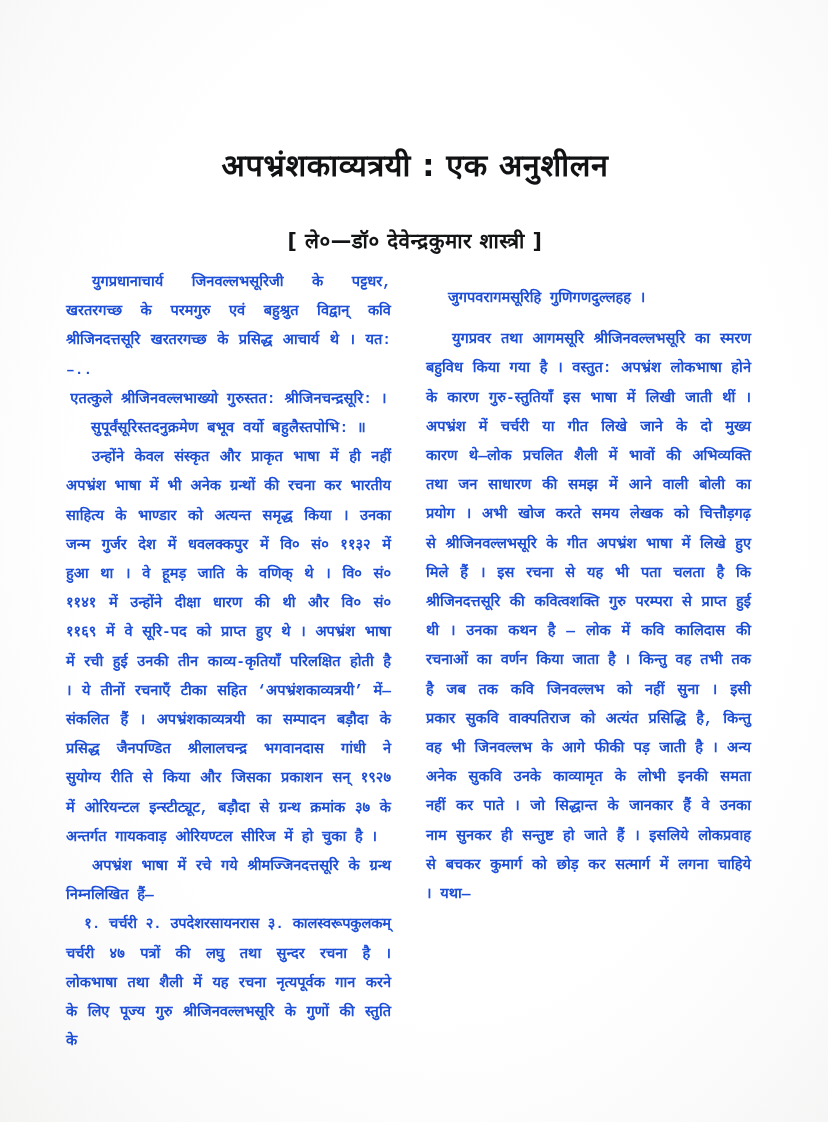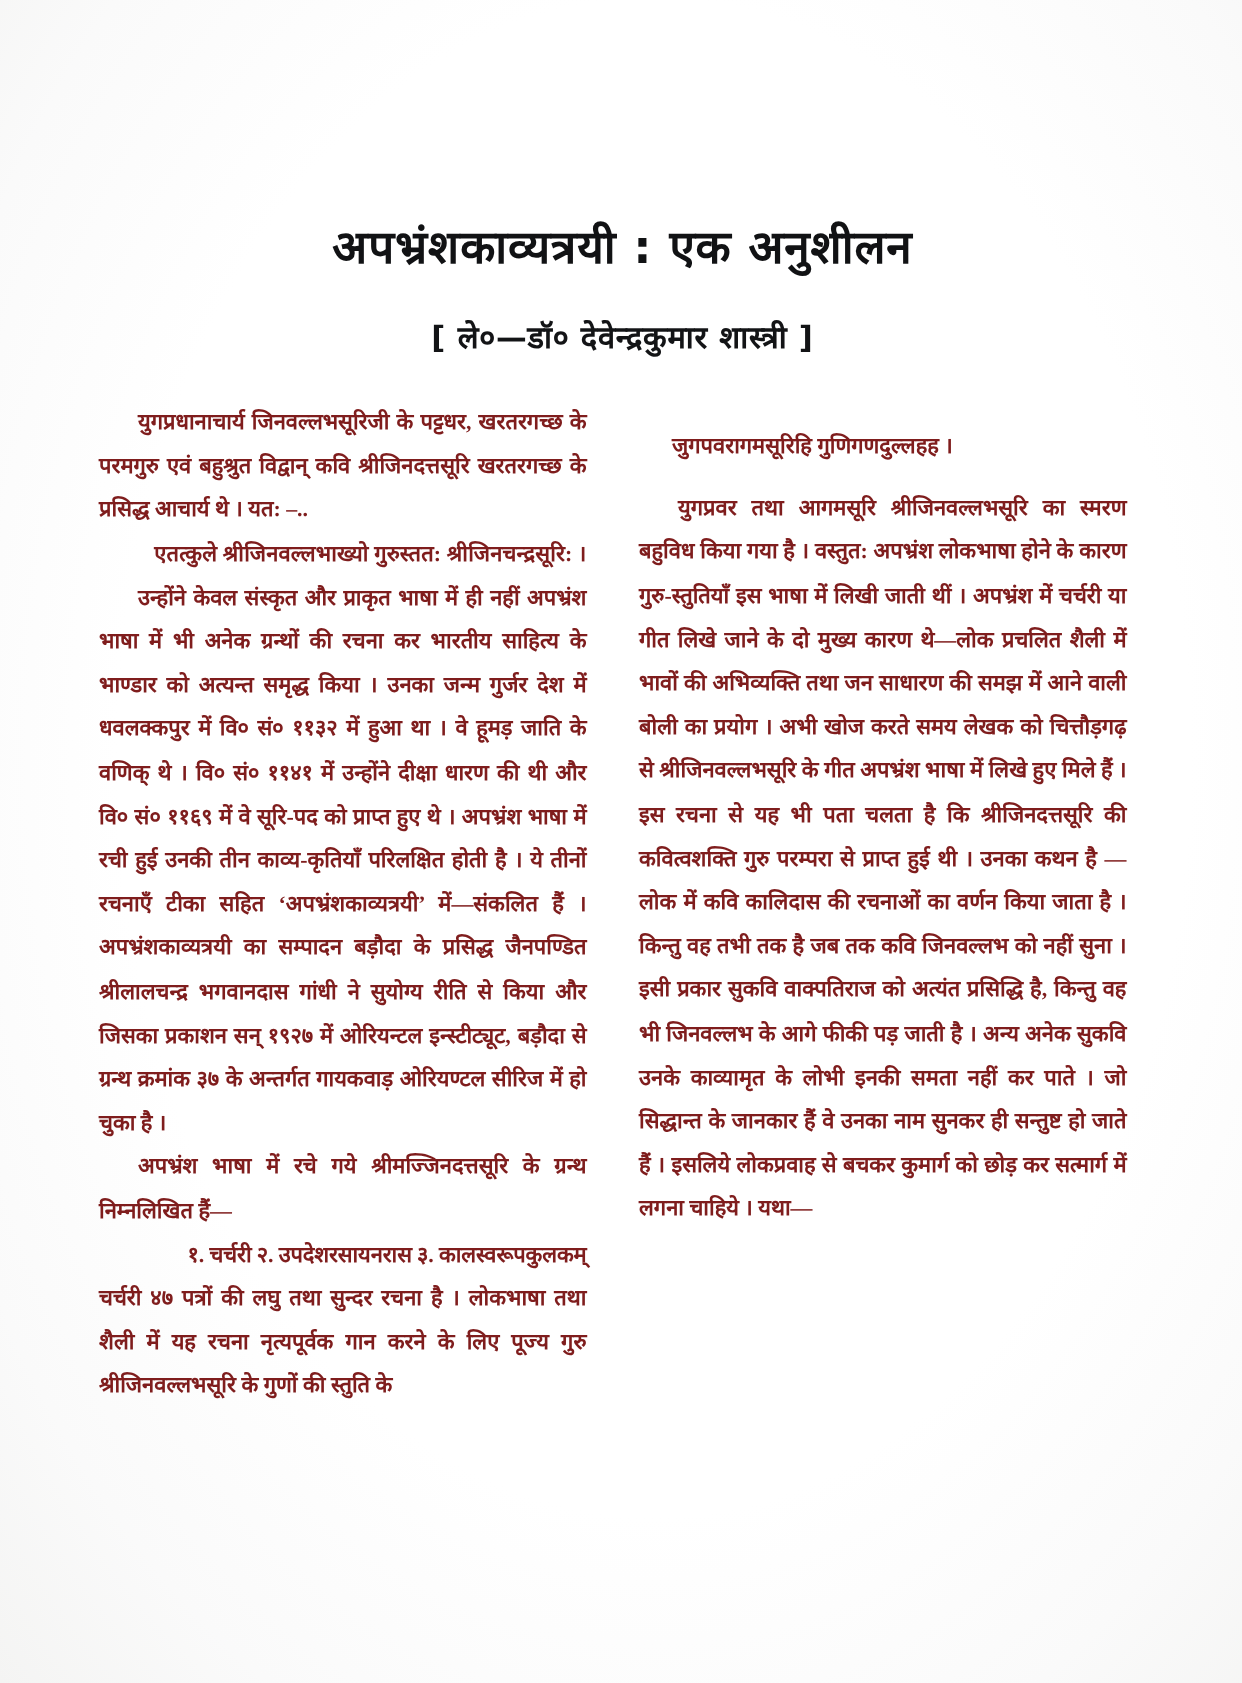--- a/index.html
+++ b/index.html
@@ -52,53 +52,53 @@
     color: #111214;
     margin: 0;
     white-space: nowrap;
   }
   .byline {
     font-family: "DejaVu Sans", sans-serif;
     font-size: 20.5px;
     font-weight: 700;
     letter-spacing: 0.5px;
     color: #131416;
-    margin: 0;
+    margin: 16px;
     padding-top: 26px;
     white-space: nowrap;
   }
 
   
   .col {
     position: absolute;
     top: 268px;
     width: 325px;
-    font-family: Liberation Serif, serif;
+    font-family: Liberation Mono, monospace;
     font-size: 14.6px;
     font-weight: 600;
     line-height: 29.2px;
-    color: #7f1d1d;
+    color: #1d4ed8;
     text-align: justify;
     text-justify: inter-word;
   }
   .col-left  { left: 66px; }
   .col-right { left: 426px; }
 
   .para {
     margin: 0;
     text-indent: 26px;
     text-align: justify;
   }
   .para.no-indent { text-indent: 0; }
 
   
   .verse {
     margin: 0;
     text-indent: 0;
-    text-align: right;
+    text-align: center;
     font-weight: 600;
     letter-spacing: 0.1px;
   }
   .verse-spaced {
     margin: 0;
     text-indent: 0;
     padding-left: 22px;
     padding-top: 16px;
     padding-bottom: 12px;
     text-align: left;
@@ -143,20 +143,21 @@
   <div class="content">
 
     <div class="title-block">
       <h1 class="doc-title">अपभ्रंशकाव्यत्रयी : एक  अनुशीलन</h1>
       <p class="byline">[ ले०—डॉ० देवेन्द्रकुमार शास्त्री ]</p>
     </div>
 
     <div class="col col-left">
       <p class="para">युगप्रधानाचार्य  जिनवल्लभसूरिजी के पट्टधर, खरतरगच्छ के परमगुरु एवं बहुश्रुत विद्वान् कवि श्रीजिनदत्तसूरि खरतरगच्छ के  प्रसिद्ध  आचार्य थे । यत: –..</p>
       <p class="verse">एतत्कुले  श्रीजिनवल्लभाख्यो  गुरुस्तत: श्रीजिनचन्द्रसूरि: ।</p>
+      <p class="verse">सुपूर्वंसूरिस्तदनुक्रमेण  बभूव  वर्यो  बहुलैस्तपोभि: ॥</p>
       <p class="para">उन्होंने केवल संस्कृत  और  प्राकृत  भाषा  में ही  नहीं अपभ्रंश भाषा में भी अनेक ग्रन्थों की रचना कर भारतीय साहित्य के  भाण्डार को  अत्यन्त  समृद्ध किया । उनका जन्म  गुर्जर देश में  धवलक्कपुर में वि० सं०  ११३२ में हुआ था । वे हूमड़ जाति के वणिक् थे । वि० सं० ११४१ में उन्होंने दीक्षा धारण की थी और वि० सं० ११६९ में वे सूरि-पद को प्राप्त हुए थे । अपभ्रंश भाषा में  रची हुई उनकी तीन  काव्य-कृतियाँ  परिलक्षित होती है । ये तीनों  रचनाएँ  टीका  सहित ‘अपभ्रंशकाव्यत्रयी’ में—संकलित हैं ।  अपभ्रंशकाव्यत्रयी का सम्पादन बड़ौदा के प्रसिद्ध जैनपण्डित श्रीलालचन्द्र  भगवानदास गांधी ने सुयोग्य रीति से किया और जिसका प्रकाशन सन् १९२७ में ओरियन्टल  इन्स्टीट्यूट, बड़ौदा से ग्रन्थ क्रमांक ३७ के अन्तर्गत गायकवाड़ ओरियण्टल सीरिज में हो चुका है ।</p>
       <p class="para">अपभ्रंश भाषा  में रचे गये  श्रीमज्जिनदत्तसूरि के ग्रन्थ निम्नलिखित हैं—</p>
       <p class="list-line">१. चर्चरी २. उपदेशरसायनरास ३. कालस्वरूपकुलकम्</p>
       <p class="para no-indent">चर्चरी ४७  पत्रों  की लघु  तथा सुन्दर  रचना है । लोकभाषा तथा  शैली में यह रचना  नृत्यपूर्वक गान करने के लिए पूज्य गुरु श्रीजिनवल्लभसूरि के  गुणों की  स्तुति के</p>
     </div>
 
     <div class="col col-right">
       <p class="verse-spaced">जुगपवरागमसूरिहि गुणिगणदुल्लहह ।</p>
       <p class="para">युगप्रवर तथा आगमसूरि  श्रीजिनवल्लभसूरि का स्मरण बहुविध किया गया है ।  वस्तुत: अपभ्रंश लोकभाषा  होने के कारण  गुरु-स्तुतियाँ  इस भाषा में लिखी  जाती थीं । अपभ्रंश में  चर्चरी या गीत लिखे  जाने के दो मुख्य कारण थे—लोक प्रचलित शैली में भावों की अभिव्यक्ति तथा जन साधारण  की समझ  में आने  वाली बोली  का प्रयोग । अभी खोज करते समय  लेखक को चित्तौड़गढ़ से श्रीजिनवल्लभसूरि के गीत अपभ्रंश भाषा में लिखे हुए मिले हैं ।  इस रचना से  यह भी पता  चलता है कि  श्रीजिनदत्तसूरि की कवित्वशक्ति  गुरु परम्परा से प्राप्त  हुई थी ।  उनका कथन है — लोक में कवि कालिदास की रचनाओं का वर्णन किया जाता है ।  किन्तु वह तभी तक है जब तक कवि जिनवल्लभ को नहीं सुना ।  इसी प्रकार सुकवि वाक्पतिराज को अत्यंत प्रसिद्धि है,  किन्तु वह भी  जिनवल्लभ के  आगे फीकी  पड़ जाती है ।  अन्य अनेक सुकवि उनके  काव्यामृत के  लोभी इनकी समता  नहीं कर  पाते ।  जो  सिद्धान्त के जानकार हैं वे उनका नाम सुनकर ही सन्तुष्ट हो जाते हैं ।  इसलिये लोकप्रवाह से बचकर कुमार्ग को छोड़ कर सत्मार्ग में लगना चाहिये ।  यथा—</p>
     </div>

